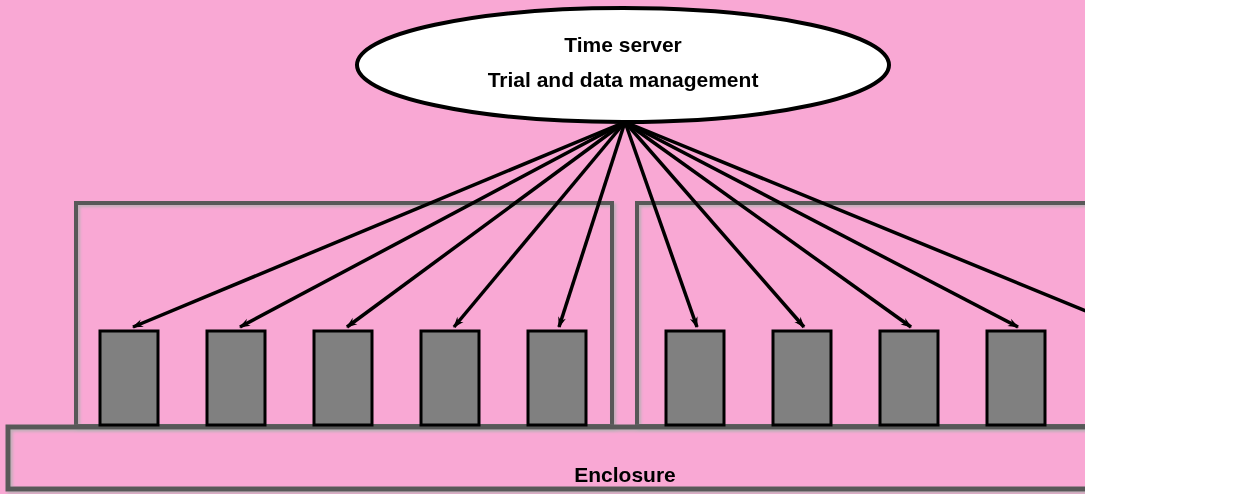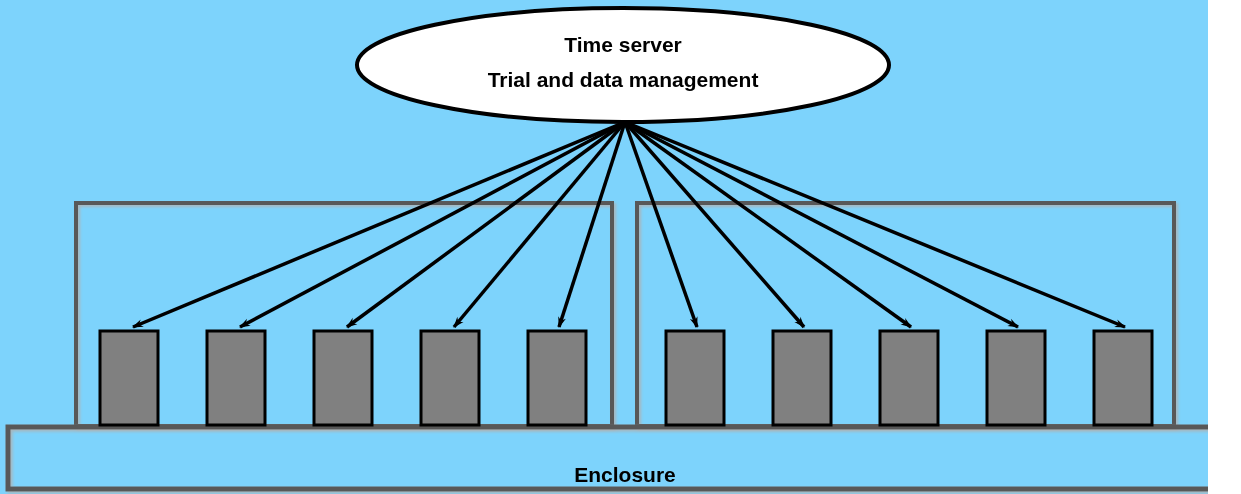--- a/index.html
+++ b/index.html
@@ -5,23 +5,23 @@
   html, body {
     margin: 0;
     padding: 0;
     background: #ffffff;
   }
   body {
     font-family: "Liberation Sans", sans-serif;
   }
   #canvas {
     position: relative;
-    width: 1208px;
+    width: 1085px;
     height: 494px;
-    background: #7dd3fc;
+    background: #f9a8d4;
     overflow: hidden;
   }
   #diagram-svg {
     position: absolute;
     left: 0;
     top: 0;
     width: 1241px;
     height: 494px;
   }
   .node-label {

